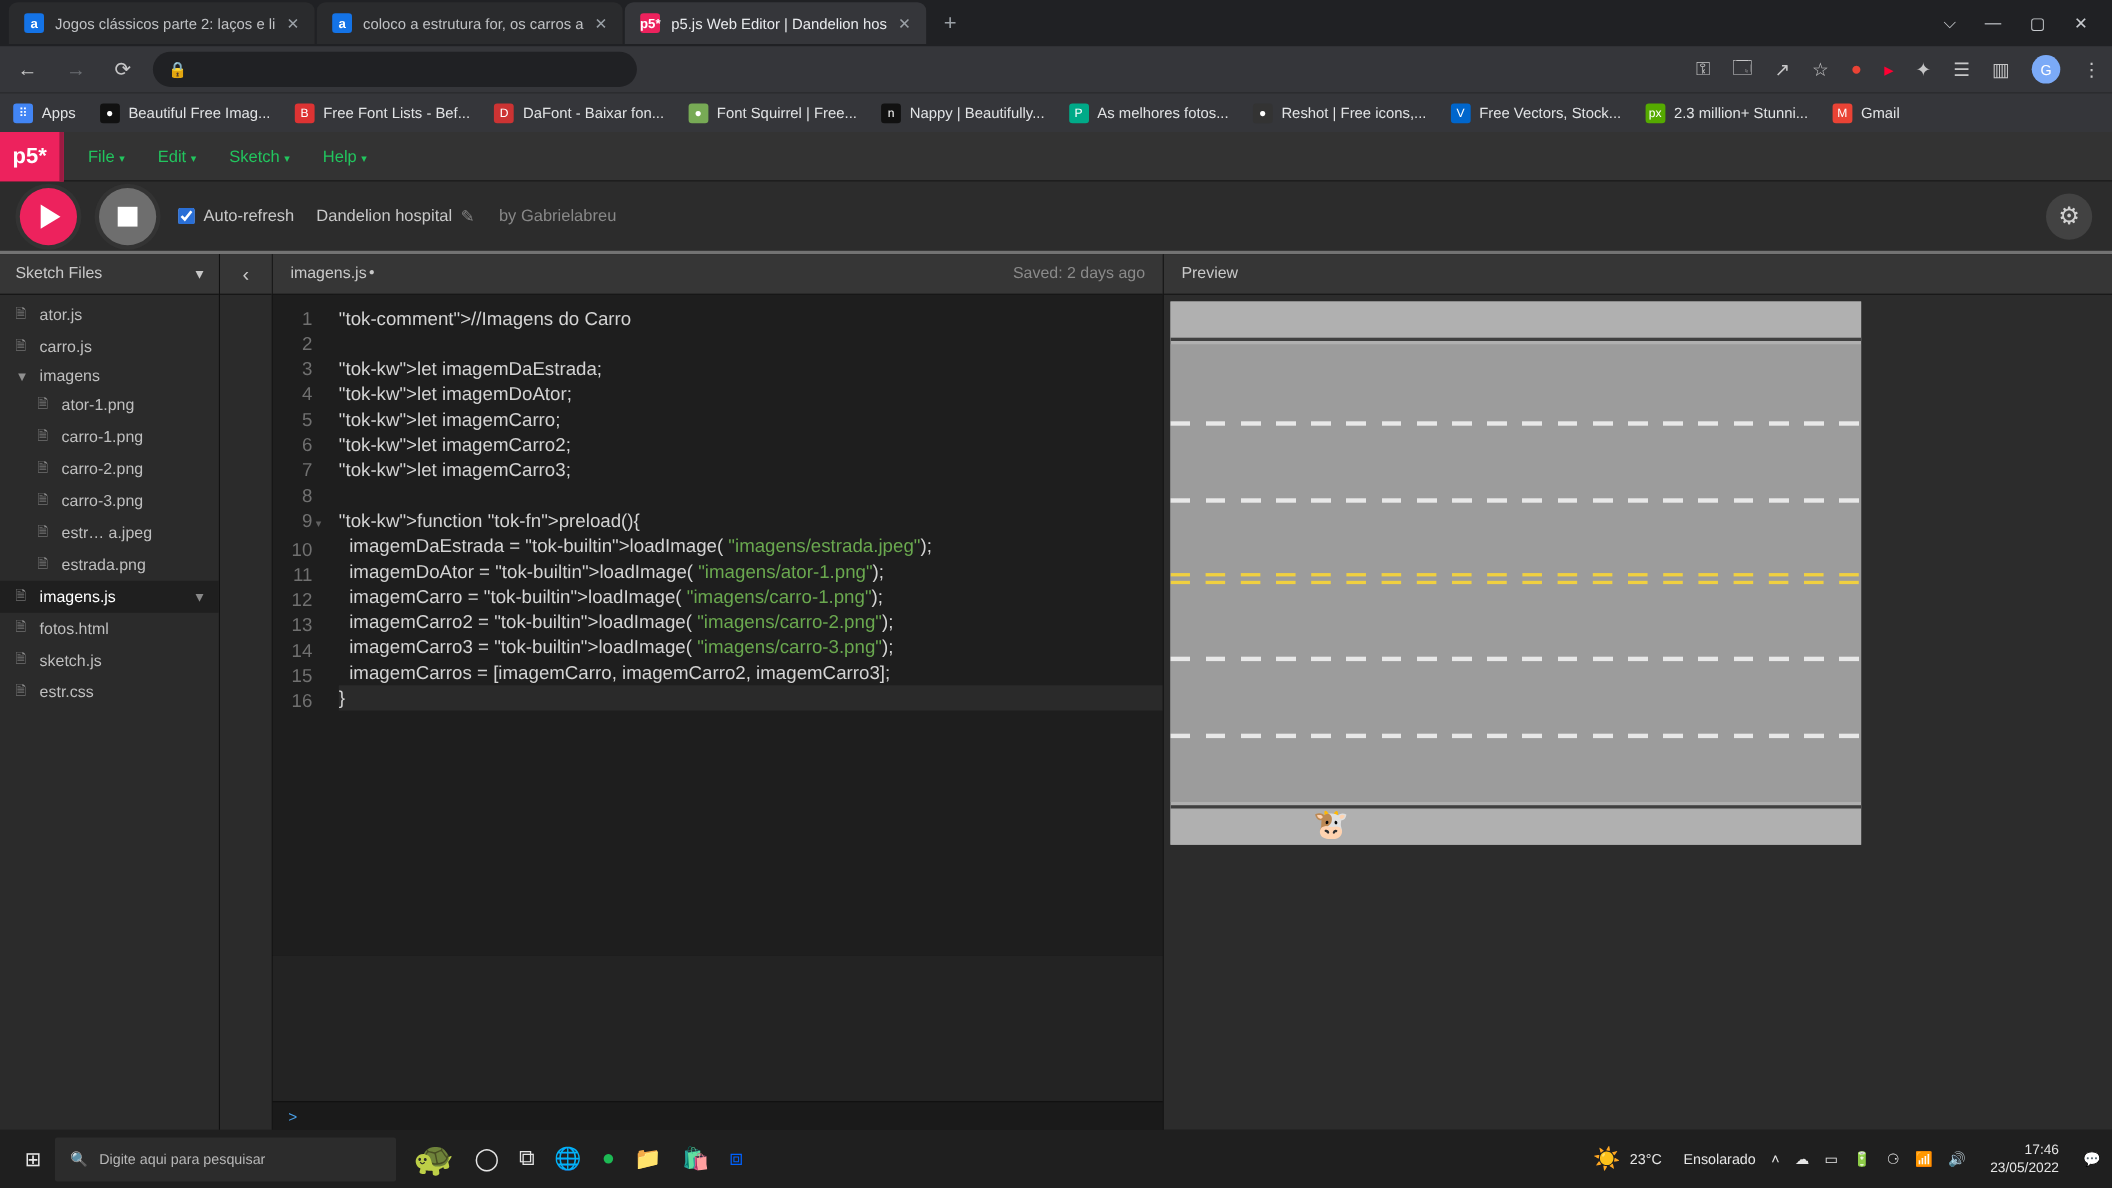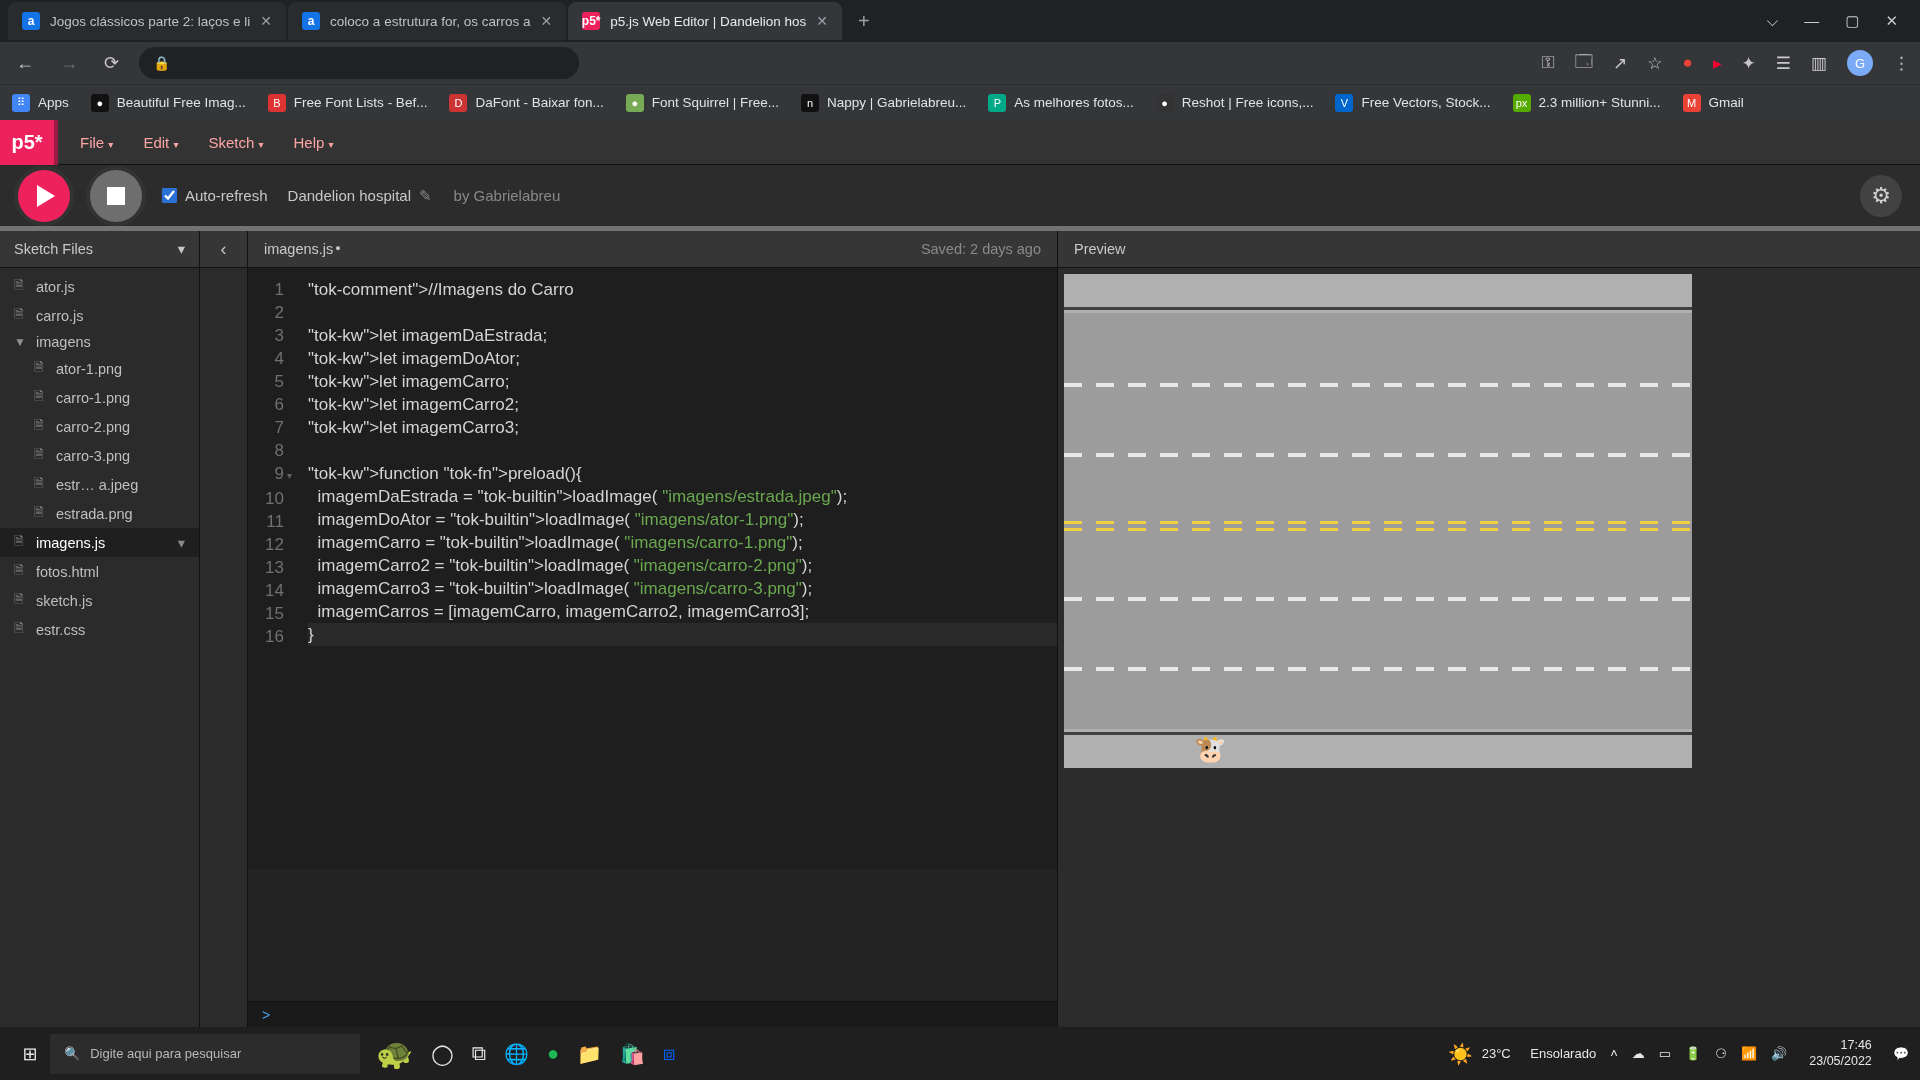--- a/index.html
+++ b/index.html
@@ -26,26 +26,26 @@
 
 .bookmarks { display: flex; align-items: center; height: 36px; background: #35363a; border-top: 1px solid #2a2b2d; padding: 0 12px; gap: 22px; font-size: 13.5px; color: #e1e3e5; }
 .bookmarks .bm { display: flex; align-items: center; gap: 8px; white-space: nowrap; }
 .bm-ico { width: 18px; height: 18px; border-radius: 3px; display: inline-flex; align-items: center; justify-content: center; font-size: 11px; color: #fff; }
 
 
 .p5-app { background: #1b1b1b; }
 .p5-menu { display: flex; align-items: center; height: 45px; background: #333333; border-bottom: 1px solid #111; }
 .p5-logo { width: 58px; height: 45px; background: #ed225d; color: #fff; display: flex; align-items: center; justify-content: center; font-size: 20px; font-weight: bold; border-right: 4px solid #9b1b42; }
 .p5-menu-items { display: flex; gap: 6px; padding-left: 10px; }
-.p5-menu-item { color: #fca5a5; padding: 10px 12px; font-size: 15px; }
+.p5-menu-item { color: #22c55e; padding: 10px 12px; font-size: 15px; }
 .p5-menu-right { margin-left: auto; display: flex; align-items: center; gap: 14px; padding-right: 10px; }
 .lang { color: #d4d4d4; font-size: 15px; padding: 6px 10px; }
 .user-box { width: 160px; height: 34px; background: #0e0e0e; border-radius: 2px; }
 
-.p5-toolbar { display: flex; align-items: center; height: 66px; background: #2c2c2c; padding: 0 18px; gap: 20px; border-bottom: 5px solid #737373; }
+.p5-toolbar { display: flex; align-items: center; height: 66px; background: #2c2c2c; padding: 0 18px; gap: 20px; border-bottom: 3px solid #737373; }
 .btn-play { width: 52px; height: 52px; border-radius: 50%; background: #ed225d; display: flex; align-items: center; justify-content: center; box-shadow: 0 0 0 4px #333; }
 .btn-play::before { content: ""; border-left: 18px solid #fff; border-top: 11px solid transparent; border-bottom: 11px solid transparent; margin-left: 4px; }
 .btn-stop { width: 52px; height: 52px; border-radius: 50%; background: #6e6e6e; display: flex; align-items: center; justify-content: center; box-shadow: 0 0 0 4px #333; }
 .btn-stop::before { content: ""; width: 18px; height: 18px; background: #fff; }
 .auto-refresh { display: flex; align-items: center; gap: 8px; color: #c8c8c8; font-size: 15px; }
 .auto-refresh input { width: 15px; height: 15px; accent-color: #2a6fd6; }
 .sketch-name { color: #c8c8c8; font-size: 15px; display: flex; align-items: center; gap: 8px; }
 .sketch-name .by { color: #888; }
 .sketch-name a { color: #888; text-decoration: none; }
 .gear { margin-left: auto; width: 42px; height: 42px; border-radius: 50%; background: #424242; display: flex; align-items: center; justify-content: center; color: #d0d0d0; font-size: 22px; }
@@ -170,21 +170,21 @@
       <div class="bm">
         <span class="bm-ico" style="background:#c33">D</span>
         <span>DaFont - Baixar fon...</span>
       </div>
       <div class="bm">
         <span class="bm-ico" style="background:#7a5">●</span>
         <span>Font Squirrel | Free...</span>
       </div>
       <div class="bm">
         <span class="bm-ico" style="background:#111">n</span>
-        <span>Nappy | Gabrielabreu...</span>
+        <span>Nappy | Beautifully...</span>
       </div>
       <div class="bm">
         <span class="bm-ico" style="background:#0a8">P</span>
         <span>As melhores fotos...</span>
       </div>
       <div class="bm">
         <span class="bm-ico" style="background:#333">●</span>
         <span>Reshot | Free icons,...</span>
       </div>
       <div class="bm">

